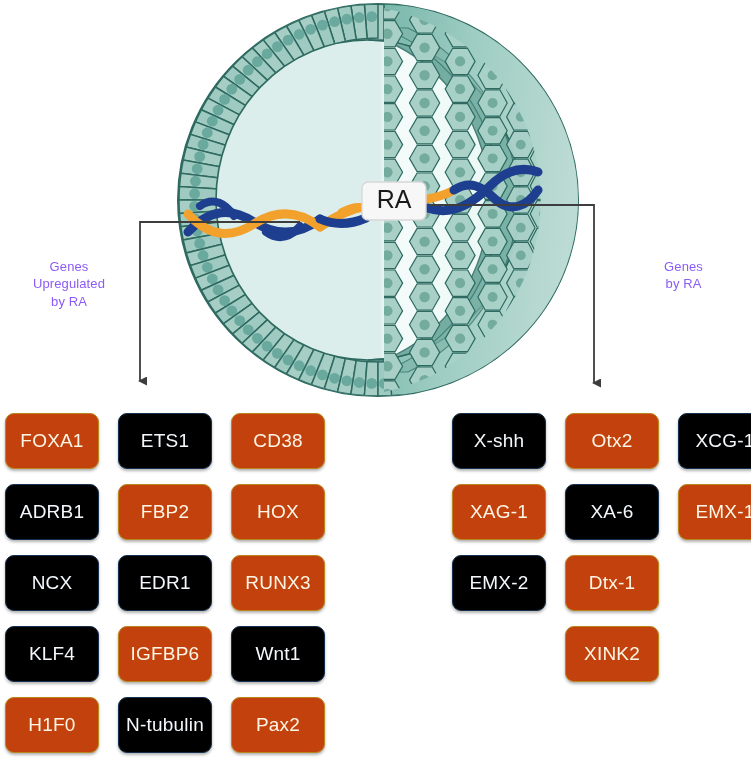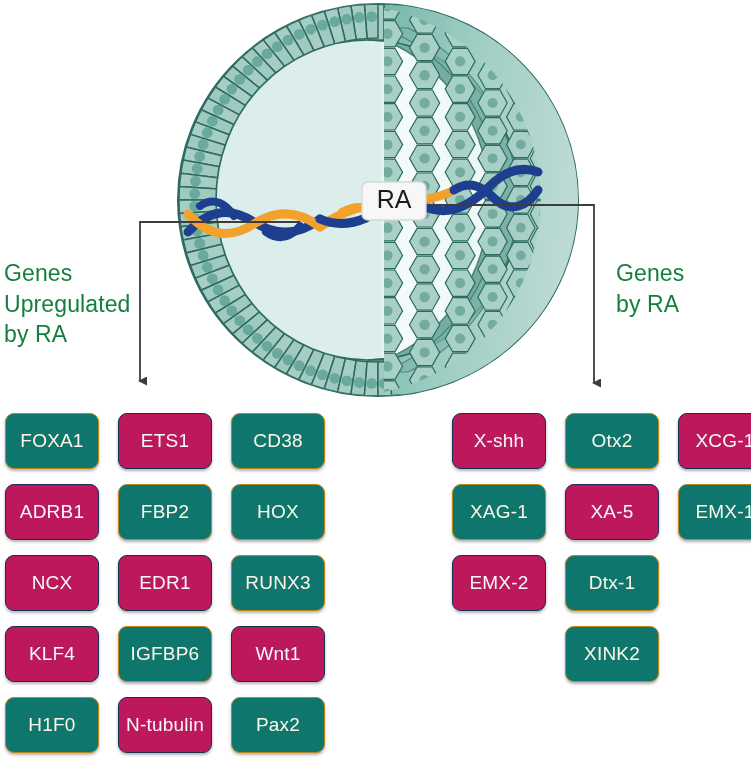--- a/index.html
+++ b/index.html
@@ -9,38 +9,38 @@
   #stage{position:absolute;left:0;top:0;width:751px;height:779px;border-radius:18px;}
 
   
   #embryo-wrap{position:absolute;left:170px;top:0px;width:420px;height:400px;}
   #embryo-svg{display:block;width:420px;height:400px;}
 
   
   #connectors{position:absolute;left:0;top:0;width:751px;height:400px;pointer-events:none;}
 
   
-  .caption{position:absolute;text-align:left;color:#15803d;
-           font-size:23px;line-height:1.33;letter-spacing:.1px;}
+  .caption{position:absolute;text-align:center;color:#8b5cf6;
+           font-size:13px;line-height:1.33;letter-spacing:.1px;}
   #caption-left{left:4px;top:258px;width:130px;}
   #caption-right{left:616px;top:258px;width:135px;}
 
   
   .gene-grid{position:absolute;display:grid;grid-template-columns:repeat(3,94px);
              grid-auto-rows:56px;column-gap:19px;row-gap:15px;}
   #grid-up{left:5px;top:413px;}
   #grid-down{left:452px;top:413px;}
 
   .gene-box{display:flex;align-items:center;justify-content:center;
             border-radius:9px;color:#ffffff;font-size:19px;letter-spacing:.2px;
             box-shadow:0 2px 3px rgba(0,0,0,.30);
             border:1px solid rgba(0,0,0,.10);
             white-space:nowrap;}
-  .gene-box.gold{background:#0f766e;color:#fdf6e6;border-color:#b8861a;}
-  .gene-box.navy{background:#be185d;color:#f4f8fc;border-color:#17304f;}
+  .gene-box.gold{background:#c2410c;color:#fdf6e6;border-color:#b8861a;}
+  .gene-box.navy{background:#000000;color:#f4f8fc;border-color:#17304f;}
   .gene-box.small{font-size:19px;}
   .gene-box.c2{grid-column:2;justify-content:center;}
 </style>
 </head>
 <body>
 
 <div id="stage">
 
   <div id="embryo-wrap">
     <svg id="embryo-svg" viewBox="0 0 420 400" xmlns="http://www.w3.org/2000/svg">
@@ -642,21 +642,21 @@
       <div class="gene-box gold">
         <span>Otx2</span>
       </div>
       <div class="gene-box navy">
         <span>XCG-1</span>
       </div>
       <div class="gene-box gold">
         <span>XAG-1</span>
       </div>
       <div class="gene-box navy">
-        <span>XA-5</span>
+        <span>XA-6</span>
       </div>
       <div class="gene-box gold">
         <span>EMX-1</span>
       </div>
       <div class="gene-box navy">
         <span>EMX-2</span>
       </div>
       <div class="gene-box gold">
         <span>Dtx-1</span>
       </div>

